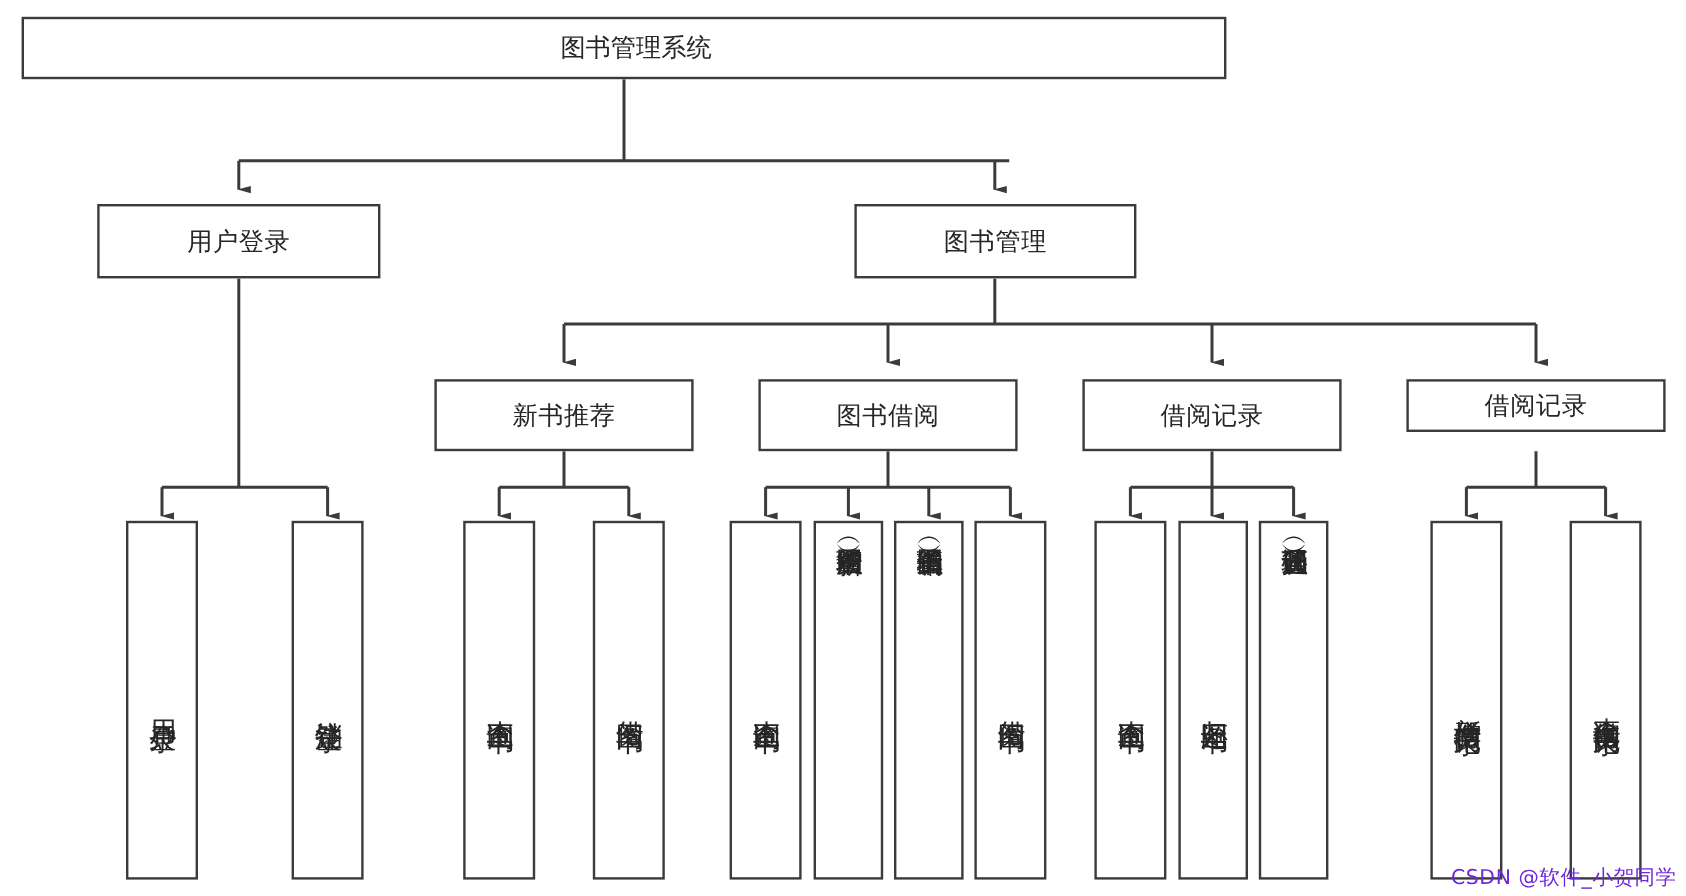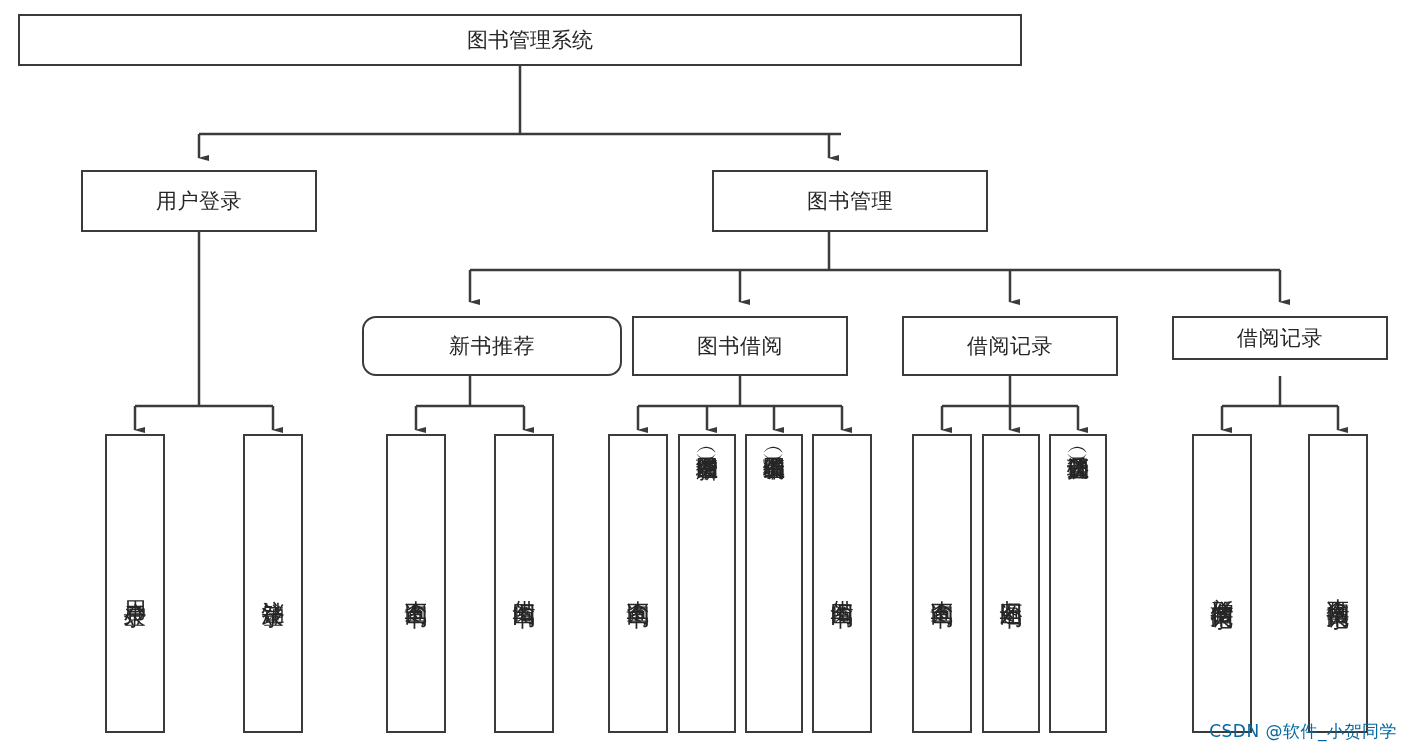--- a/index.html
+++ b/index.html
@@ -66,21 +66,21 @@
   }
   .vlabel.center {
     margin-top: auto;
     margin-bottom: auto;
   }
   .watermark {
     position: absolute;
     right: 8px;
     bottom: 4px;
     font-size: 17px;
-    color: #0369a1;
+    color: #6d28d9;
     white-space: nowrap;
     letter-spacing: 0.5px;
   }
 </style>
 </head>
 <body>
 
 <div id="canvas">
 
   <svg class="edges" viewBox="0 0 1405 747">
@@ -133,25 +133,25 @@
     </g>
   </svg>
 
   <div class="node root" style="left:18px; top:14px; width:1004px; height:52px;">
     <span>图书管理系统</span>
   </div>
 
   <div class="node h" style="left:81px; top:170px; width:236px; height:62px;">
     <span>用户登录</span>
   </div>
-  <div class="node h" style="left:712px; top:170px; width:276px; height:62px;">
+  <div class="node h" style="left:712px; top:170px; width:235px; height:62px;">
     <span>图书管理</span>
   </div>
 
-  <div class="node h" style="left:362px; top:316px; width:260px; height:60px;border-radius:14px;">
+  <div class="node h" style="left:362px; top:316px; width:216px; height:60px;">
     <span>新书推荐</span>
   </div>
   <div class="node h" style="left:632px; top:316px; width:216px; height:60px;">
     <span>图书借阅</span>
   </div>
   <div class="node h" style="left:902px; top:316px; width:216px; height:60px;">
     <span>借阅记录</span>
   </div>
   <div class="node h" style="left:1172px; top:316px; width:216px; height:44px;">
     <span>借阅记录</span>

